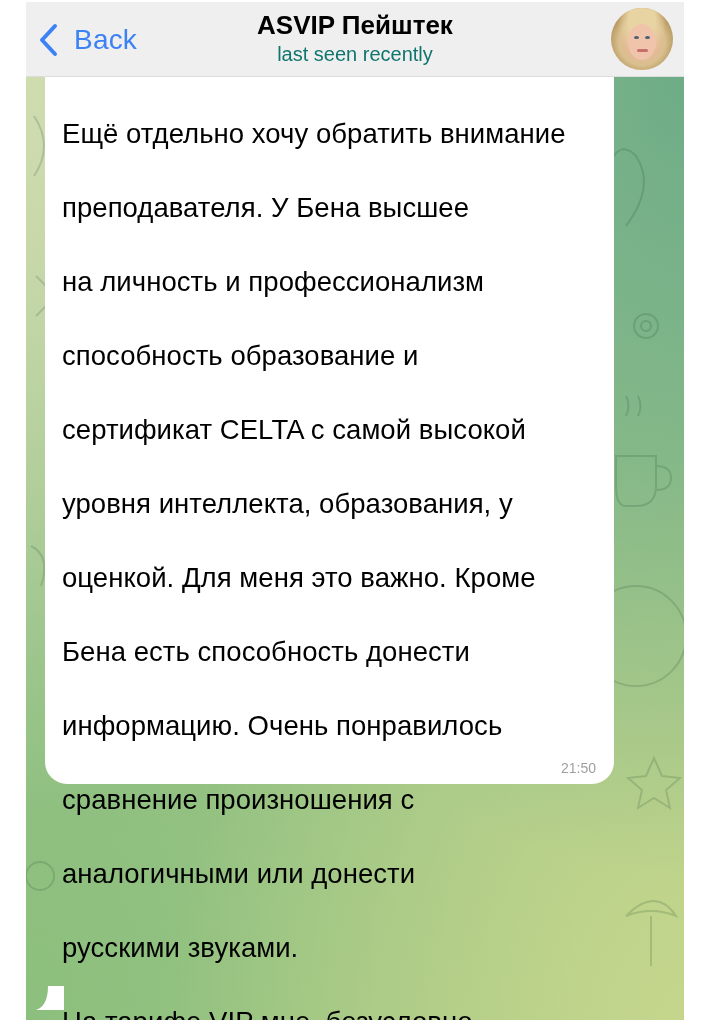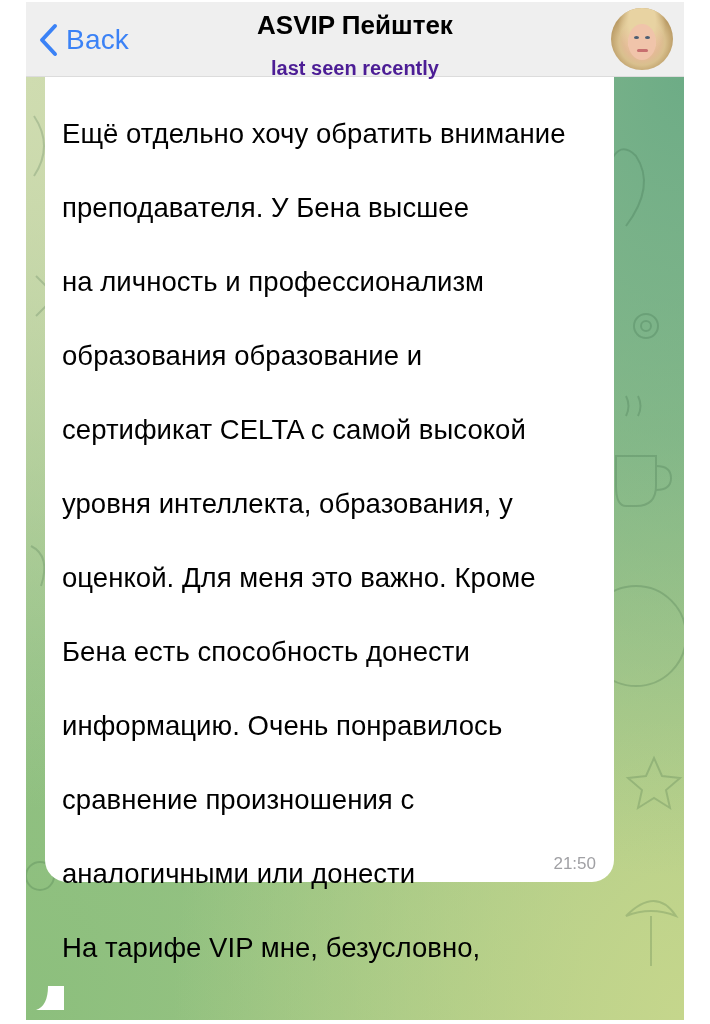--- a/index.html
+++ b/index.html
@@ -34,43 +34,42 @@
       top: 18px;
       height: 40px;
       display: flex;
       align-items: center;
       color: #3b82f6;
       cursor: pointer;
     }
     .back svg { display: block; }
     .back-label {
       font-size: 28px;
-      margin-left: 8px;
+      margin-left: 16px;
       color: #3b82f6;
       letter-spacing: 0.2px;
       text-align: center;
     }
     .title-wrap {
       position: absolute;
       left: 0; right: 0;
       top: 8px;
       text-align: center;
     }
     .title {
       font-size: 26px;
       font-weight: bold;
       color: #000;
       line-height: 30px;
     }
     .subtitle {
       font-size: 20px;
-      color: #4c1d95;
+      color: #0f766e;
       line-height: 26px;
-      margin-top: 15px;
-      font-weight: bold;
+      margin-top: 1px;
     }
     .avatar {
       position: absolute;
       right: 11px;
       top: 6px;
       width: 62px;
       height: 62px;
       border-radius: 50%;
       overflow: hidden;
       background: radial-gradient(circle at 50% 55%, #f2cbb3 0 30%, #e6b898 31%, #d9c08e 50%, #b99a64 70%, #efe4d2 100%);
@@ -105,21 +104,21 @@
         radial-gradient(ellipse at 0% 100%, #8cbf7d 0%, rgba(140,191,125,0) 60%),
         linear-gradient(160deg, #bccf9e 0%, #93c08a 50%, #a9ca86 100%);
       z-index: 1;
     }
     .wallpaper svg { position: absolute; left: 0; top: 0; opacity: 0.18; }
     .bubble {
       position: absolute;
       left: 19px;
       top: 74px;
       width: 569px;
-      height: 806px;
+      height: 708px;
       background: #ffffff;
       border-radius: 0 0 22px 22px;
       z-index: 2;
     }
     .bubble-tail {
       position: absolute;
       left: 8px;
       top: 984px;
       width: 30px;
       height: 24px;
@@ -134,21 +133,21 @@
       line-height: 37px;
       color: #000;
       white-space: pre-line;
       letter-spacing: 0.05px;
     }
     .msg-line { display: block; white-space: nowrap; }
     .time {
       position: absolute;
       right: 18px;
       bottom: 8px;
-      font-size: 17px;
+      font-size: 14px;
       color: #a0a0a4;
     }
   </style>
 </head>
 <body>
 
 <div class="screen">
 
   <div class="header">
     <div class="back">
@@ -191,28 +190,29 @@
         <path d="M625 840 v50"></path>
       </g>
     </svg>
   </div>
 
   <div class="bubble">
     <div class="msg-text">
       <span class="msg-line">Ещё отдельно хочу обратить внимание</span>
       <span class="msg-line">преподавателя. У Бена высшее</span>
       <span class="msg-line">на личность и профессионализм</span>
-      <span class="msg-line">образования образование и</span>
+      <span class="msg-line">способность образование и</span>
       <span class="msg-line">сертификат CELTA с самой высокой</span>
       <span class="msg-line">уровня интеллекта, образования, у</span>
       <span class="msg-line">оценкой. Для меня это важно. Кроме</span>
       <span class="msg-line">Бена есть способность донести</span>
       <span class="msg-line">информацию. Очень понравилось</span>
       <span class="msg-line">сравнение произношения с</span>
       <span class="msg-line">аналогичными или донести</span>
+      <span class="msg-line">русскими звуками.</span>
       <span class="msg-line">На тарифе VIP мне, безусловно,</span>
       
       
       
       
       
       
       
       
       

